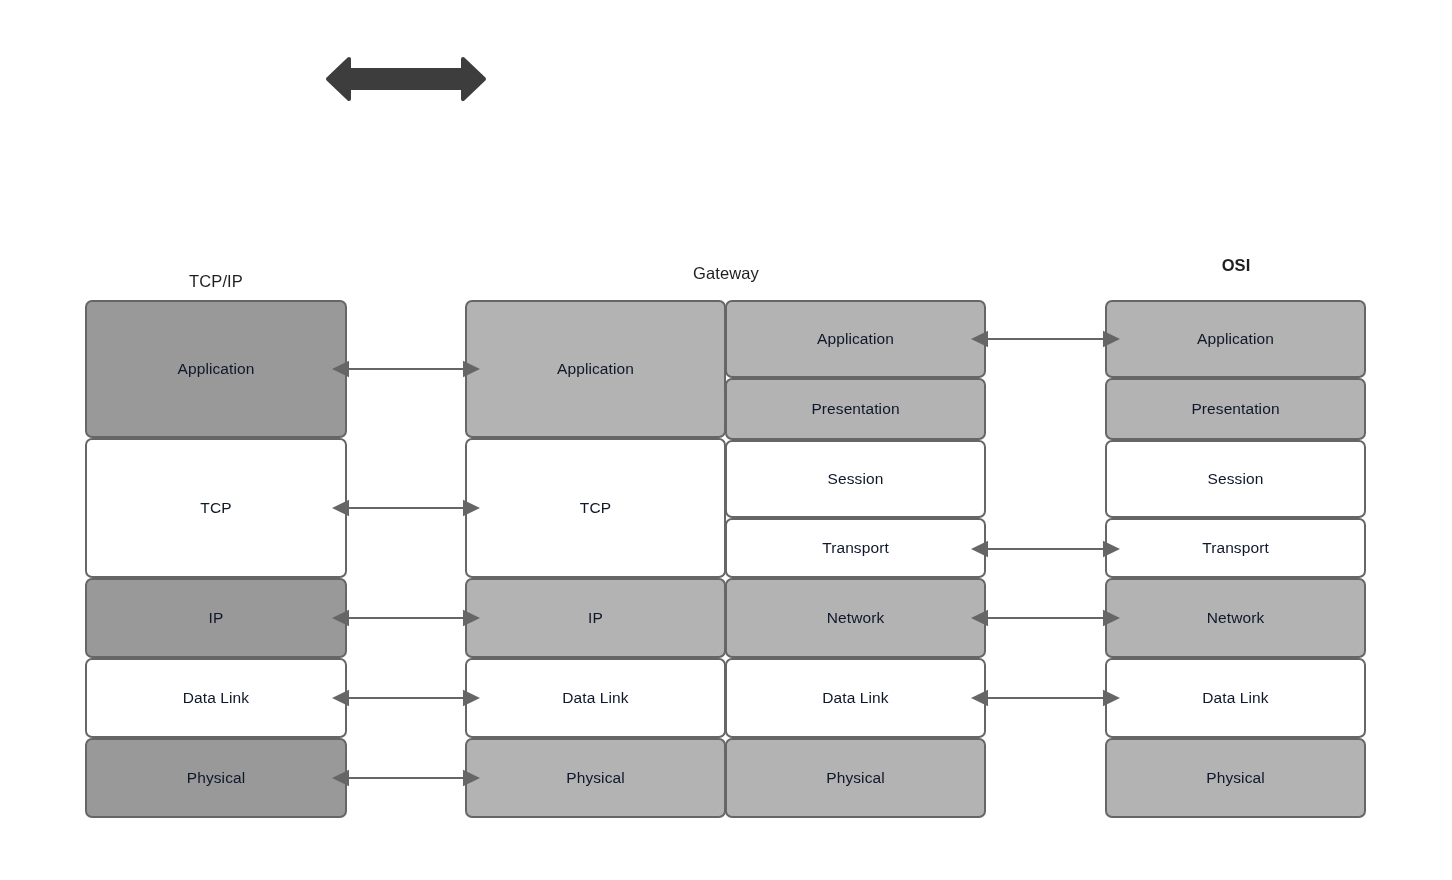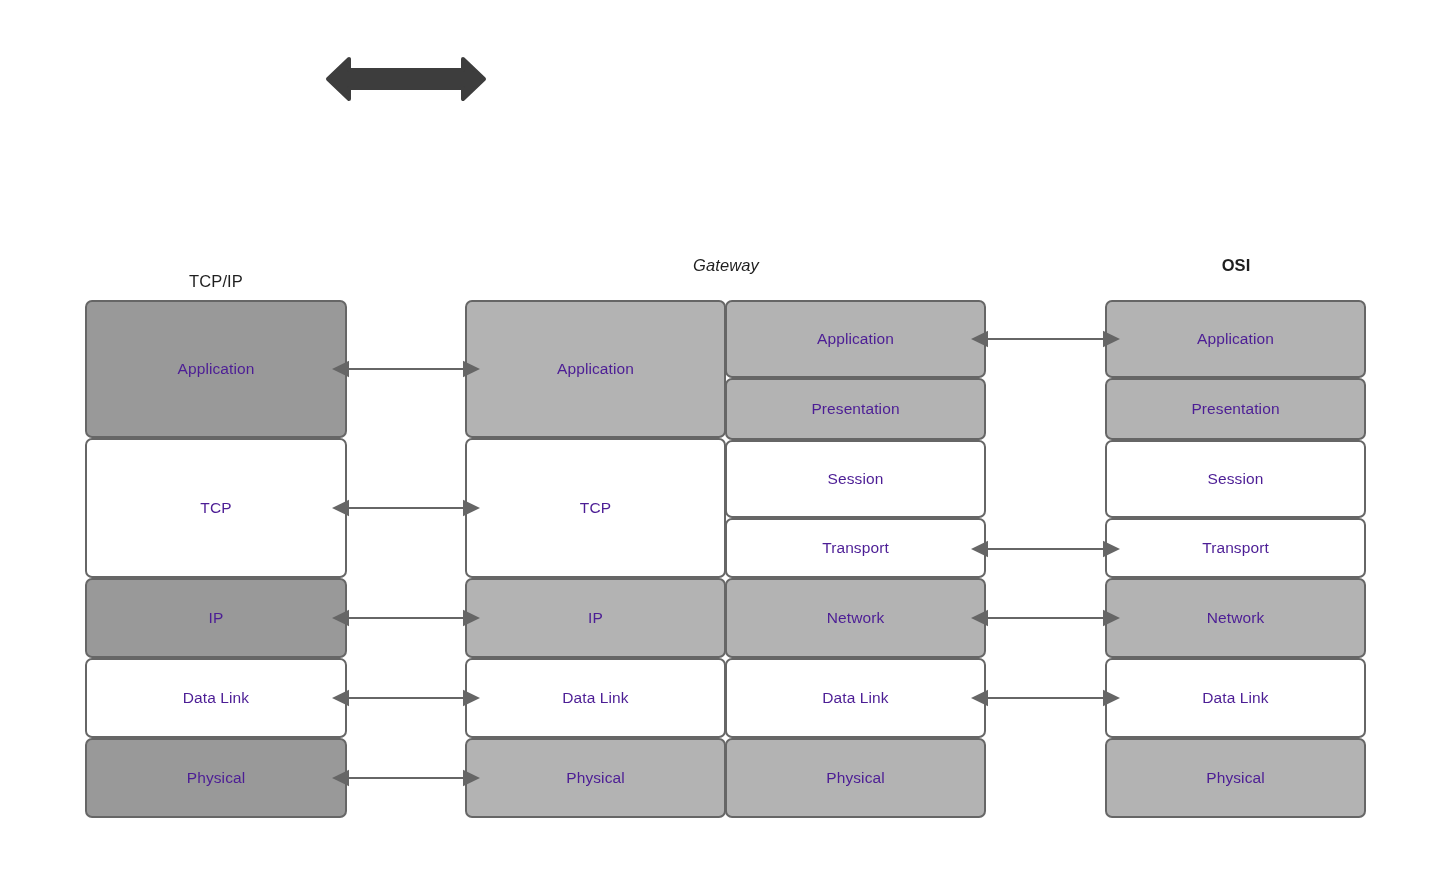--- a/index.html
+++ b/index.html
@@ -46,41 +46,41 @@
   .layer-box {
     position: absolute;
     left: 0;
     box-sizing: border-box;
     border: 2px solid #666666;
     border-radius: 7px;
     display: flex;
     align-items: center;
     justify-content: center;
     font-size: 15.5px;
-    color: #4c1d95;
+    color: #0f172a;
     letter-spacing: .1px;
     white-space: nowrap;
   }
 
   
   .connector {
     position: absolute;
   }
 </style>
 </head>
 <body>
 
 <div id="canvas">
 
   <svg class="big-arrow" viewBox="0 0 162 54" xmlns="http://www.w3.org/2000/svg">
     <path d="M 3 27 L 24 7 L 24 18 L 138 18 L 138 7 L 159 27 L 138 47 L 138 36 L 24 36 L 24 47 Z" fill="#3d3d3d" stroke="#3d3d3d" stroke-width="4" stroke-linejoin="round"></path>
   </svg>
 
   <div class="col-header" style="left:116px; top:272px; width:200px;">TCP/IP</div>
-  <div class="col-header" style="left:626px; top:256px; width:200px;font-style:italic;">Gateway</div>
+  <div class="col-header" style="left:626px; top:264px; width:200px;">Gateway</div>
   <div class="col-header" style="left:1136px; top:256px; width:200px;font-weight:bold;">OSI</div>
 
   <div class="stack" style="left:85px; top:0; width:262px; height:880px;">
     <div class="layer-box" style="top:300px; height:138px; width:262px; background:#999999;">Application</div>
     <div class="layer-box" style="top:438px; height:140px; width:262px; background:#ffffff;">TCP</div>
     <div class="layer-box" style="top:578px; height:80px; width:262px; background:#999999;">IP</div>
     <div class="layer-box" style="top:658px; height:80px; width:262px; background:#ffffff;">Data Link</div>
     <div class="layer-box" style="top:738px; height:80px; width:262px; background:#999999;">Physical</div>
   </div>
 

